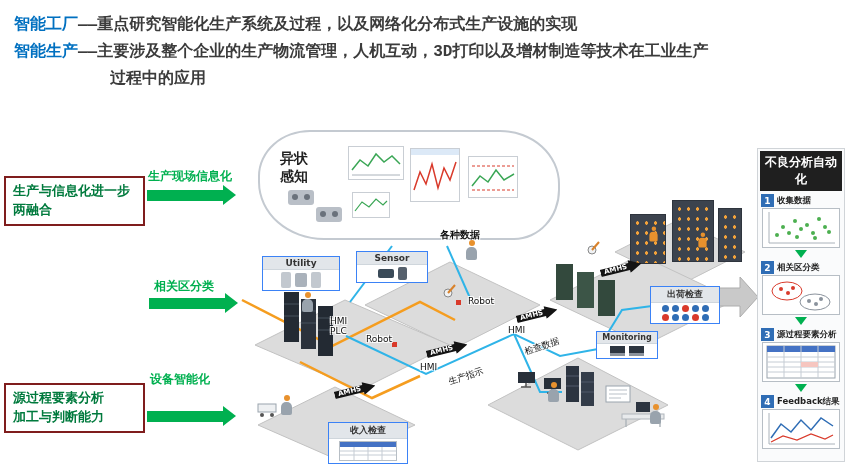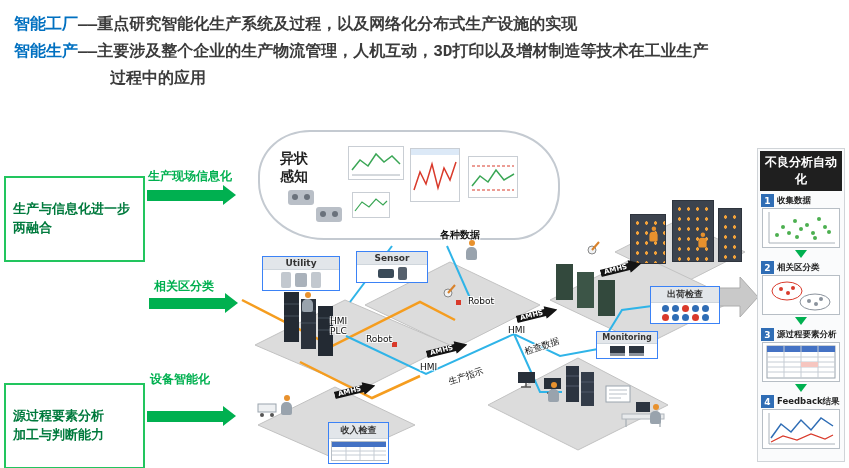--- a/index.html
+++ b/index.html
@@ -5,21 +5,21 @@
   * { margin:0; padding:0; box-sizing:border-box; }
   body { font-family:"DejaVu Sans","Liberation Sans",sans-serif; background:#e9e9e9; }
   .slide { position:relative; width:849px; height:468px; background:#ffffff; overflow:hidden; }
 
   
   .top-text { position:absolute; left:14px; top:12px; width:820px; font-size:16px; font-weight:bold; color:#3b3b3b; line-height:1.7; z-index:6;font-family:Liberation Mono, monospace; }
   .top-text .lead { color:#0070c0; }
   .top-text .indent { padding-left:96px; }
 
   
-  .left-box { position:absolute; left:4px; width:141px; background:#fff; border:2px solid #22c55e; color:#007a3d; font-weight:bold; font-size:13px; line-height:1.45; padding:22px 7px; z-index:6; }
+  .left-box { position:absolute; left:4px; width:141px; background:#fff; border:2px solid #7f1d1d; color:#007a3d; font-weight:bold; font-size:13px; line-height:1.45; padding:4px 7px; z-index:6; }
 
   
   .flow-label { position:absolute; color:#00b050; font-weight:bold; font-size:12px; white-space:nowrap; z-index:6; }
   .garrow { position:absolute; height:11px; background:#00b050; z-index:6; }
   .garrow::after { content:""; position:absolute; right:-13px; top:-5px; width:0; height:0;
     border-top:10px solid transparent; border-bottom:10px solid transparent; border-left:13px solid #00b050; }
 
   
   .base-svg { position:absolute; left:0; top:0; z-index:1; }
 
@@ -201,21 +201,21 @@
       <span class="u-icon1"></span>
     </div>
   </div>
   <div class="card" style="left:356px;top:251px;width:72px;">
     <div class="card-header">Sensor</div>
     <div class="card-body">
       <span class="s-icon1"></span>
       <span class="s-icon2"></span>
     </div>
   </div>
-  <div class="card" style="left:328px;top:422px;width:61px;">
+  <div class="card" style="left:328px;top:422px;width:80px;">
     <div class="card-header">收入检查</div>
     <div class="card-body">
       <svg width="58" height="20">
         <rect x="0.5" y="0.5" width="57" height="19" fill="#fff" stroke="#b7bec5"></rect>
         <rect x="1" y="1" width="56" height="5" fill="#4472c4"></rect>
         <path d="M1 10h56M1 14h56M15 6v13M29 6v13M43 6v13" stroke="#c5ccd4" stroke-width="1"></path>
       </svg>
     </div>
   </div>
   <div class="card" style="left:650px;top:286px;width:70px;">

